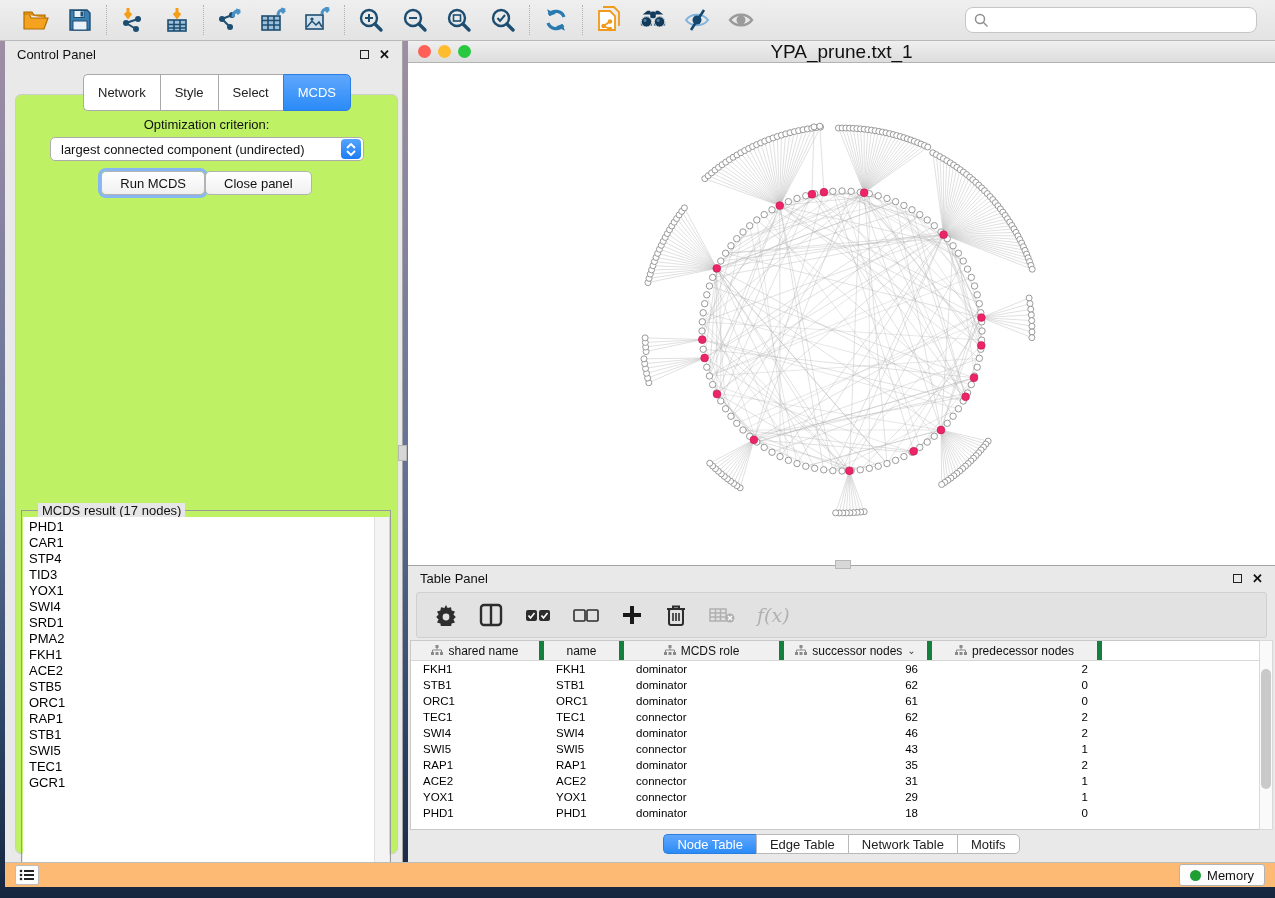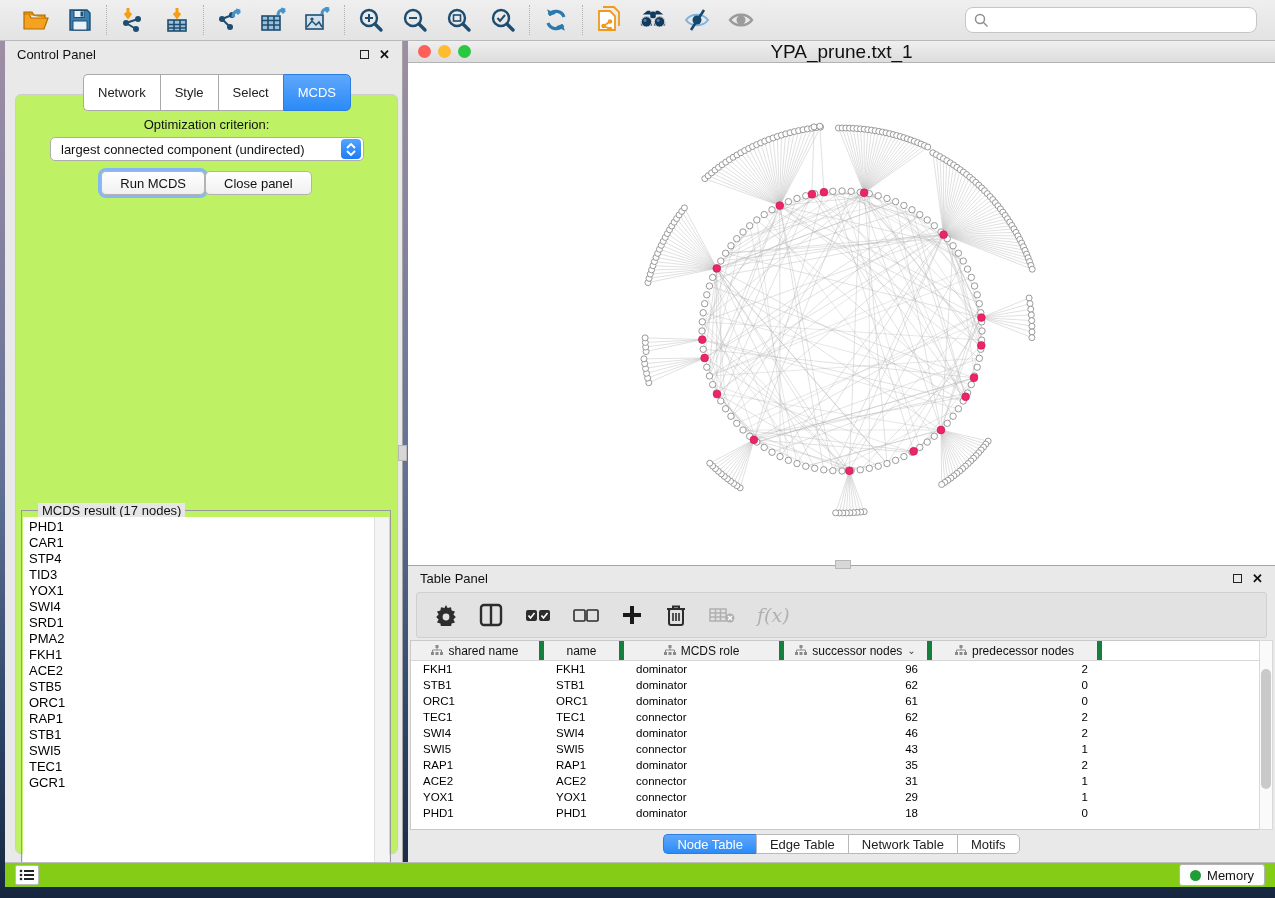--- a/index.html
+++ b/index.html
@@ -90,21 +90,21 @@
   .tbl-vscroll { position:absolute; right:2px; top:74px; width:14px; height:190px; background:#fafafa; border:1px solid #d9d9d9; }
   .tbl-vthumb { position:absolute; left:1px; top:28px; width:10px; height:120px; background:#c9c9c9; border-radius:5px; }
   .tp-tabs { position:absolute; left:0; top:268px; width:100%; display:flex; justify-content:center; }
   .tptab { height:20px; padding:0 13px; font-size:13px; display:flex; align-items:center; background:#fff;
     border:1px solid #b9b9b9; border-right:none; color:#222; }
   .tptab:first-child { border-radius:5px 0 0 5px;text-align:right; }
   .tptab:last-child { border-right:1px solid #b9b9b9; border-radius:0 5px 5px 0; }
   .tptab.active { background:linear-gradient(#5fa7fd,#2b8bf7); color:#fff; border-color:#2b7de0; }
 
   
-  .status-bar { left:5px; top:862px; width:1270px; height:16px; background:#84cc16; border-top:1px solid #bdbdbd;
+  .status-bar { left:5px; top:862px; width:1270px; height:16px; background:#fdba74; border-top:1px solid #bdbdbd;
     display:flex; align-items:center; padding:12px 10px; }
   .menu-btn { width:24px; height:20px; background:#fdfdfd; border:1px solid #bdbdbd; border-radius:2px;
     display:flex; align-items:center; justify-content:center; }
   .memory-btn { margin-left:auto; height:22px; background:#fdfdfd; border:1px solid #b3b3b3; border-radius:3px;
     display:flex; align-items:center; gap:6px; padding:0 10px; font-size:13px; color:#111; }
   .mem-dot { width:11px; height:11px; border-radius:50%; }
 </style>
 </head>
 <body>
 

